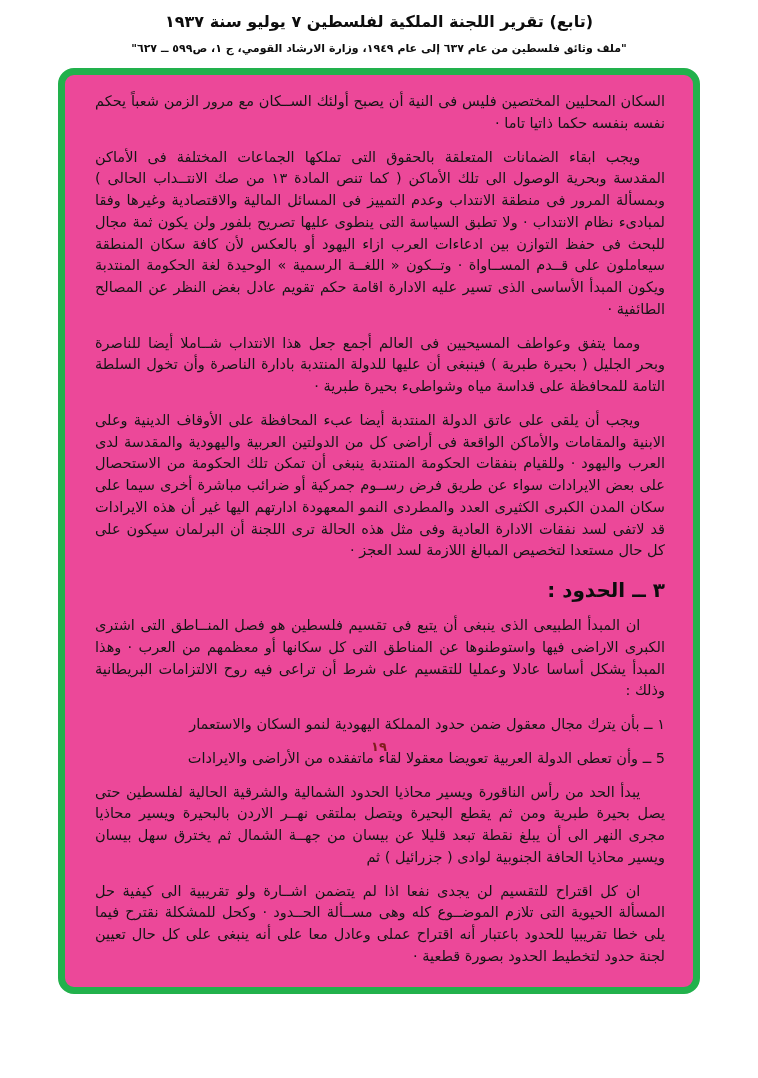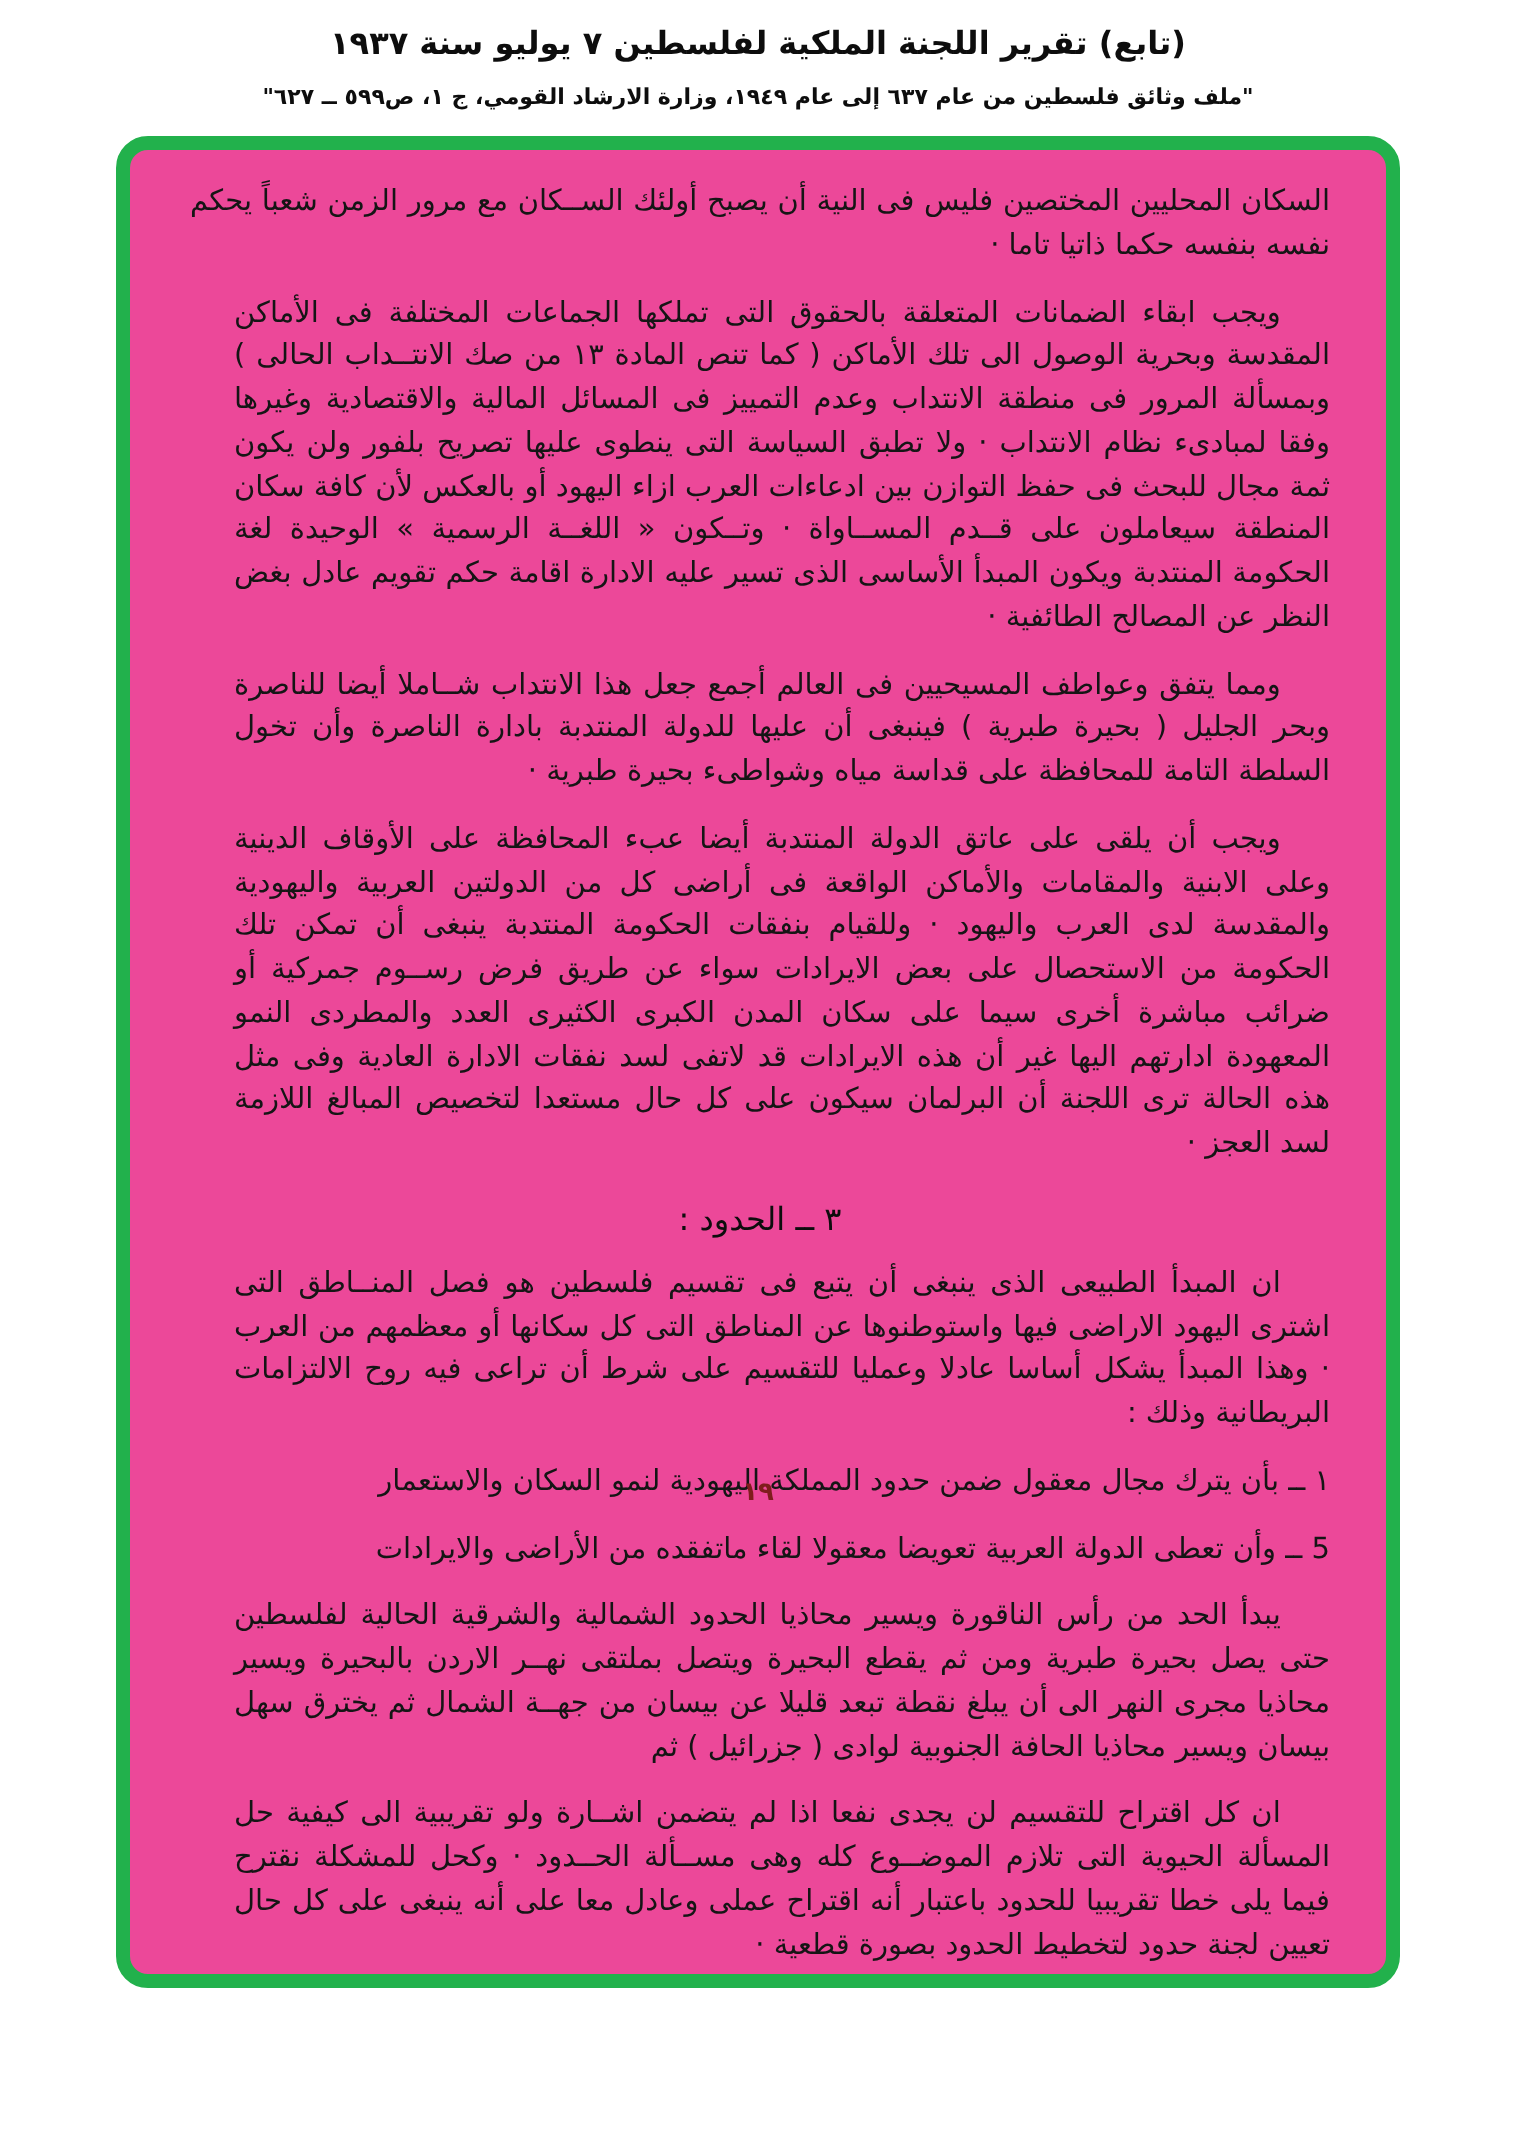--- a/index.html
+++ b/index.html
@@ -51,29 +51,28 @@
   }
   .para {
     margin: 0 0 12px 0;
     font-size: 14.5px;
     line-height: 1.5;
     text-align: justify;
     color: #151515;
   }
   .indent {
     text-indent: 1.7em;
-    margin-left: 22px;
   }
   .section-heading {
     margin: 16px 0 13px 0;
-    font-size: 16px;
-    font-weight: normal;
+    font-size: 20px;
+    font-weight: bold;
     color: #0d0d0d;
     direction: rtl;
-    text-align: center;
+    text-align: right;
   }
   .list-item {
     text-align: right;
   }
   .page-number {
     position: absolute;
     bottom: 30px;
     left: 0;
     width: 100%;
     text-align: center;
@@ -97,21 +96,21 @@
     <p class="para">السكان المحليين المختصين فليس فى النية أن يصبح أولئك الســكان مع مرور الزمن شعباً يحكم نفسه بنفسه حكما ذاتيا تاما ·</p>
 
     <p class="para indent">ويجب ابقاء الضمانات المتعلقة بالحقوق التى تملكها الجماعات المختلفة فى الأماكن المقدسة وبحرية الوصول الى تلك الأماكن ( كما تنص المادة ١٣ من صك الانتــداب الحالى ) وبمسألة المرور فى منطقة الانتداب وعدم التمييز فى المسائل المالية والاقتصادية وغيرها وفقا لمبادىء نظام الانتداب · ولا تطبق السياسة التى ينطوى عليها تصريح بلفور ولن يكون ثمة مجال للبحث فى حفظ التوازن بين ادعاءات العرب ازاء اليهود أو بالعكس لأن كافة سكان المنطقة سيعاملون على قــدم المســاواة · وتــكون « اللغــة الرسمية » الوحيدة لغة الحكومة المنتدبة ويكون المبدأ الأساسى الذى تسير عليه الادارة اقامة حكم تقويم عادل بغض النظر عن المصالح الطائفية ·</p>
 
     <p class="para indent">ومما يتفق وعواطف المسيحيين فى العالم أجمع جعل هذا الانتداب شــاملا أيضا للناصرة وبحر الجليل ( بحيرة طبرية ) فينبغى أن عليها للدولة المنتدبة بادارة الناصرة وأن تخول السلطة التامة للمحافظة على قداسة مياه وشواطىء بحيرة طبرية ·</p>
 
     <p class="para indent">ويجب أن يلقى على عاتق الدولة المنتدبة أيضا عبء المحافظة على الأوقاف الدينية وعلى الابنية والمقامات والأماكن الواقعة فى أراضى كل من الدولتين العربية واليهودية والمقدسة لدى العرب واليهود · وللقيام بنفقات الحكومة المنتدبة ينبغى أن تمكن تلك الحكومة من الاستحصال على بعض الايرادات سواء عن طريق فرض رســوم جمركية أو ضرائب مباشرة أخرى سيما على سكان المدن الكبرى الكثيرى العدد والمطردى النمو المعهودة ادارتهم اليها غير أن هذه الايرادات قد لاتفى لسد نفقات الادارة العادية وفى مثل هذه الحالة ترى اللجنة أن البرلمان سيكون على كل حال مستعدا لتخصيص المبالغ اللازمة لسد العجز ·</p>
 
     <h3 class="section-heading">٣ ــ الحدود :</h3>
 
-    <p class="para indent">ان المبدأ الطبيعى الذى ينبغى أن يتبع فى تقسيم فلسطين هو فصل المنــاطق التى اشترى اليهود الاراضى فيها واستوطنوها عن المناطق التى كل سكانها أو معظمهم من العرب · وهذا المبدأ يشكل أساسا عادلا وعمليا للتقسيم على شرط أن تراعى فيه روح الالتزامات البريطانية وذلك :</p>
+    <p class="para indent">ان المبدأ الطبيعى الذى ينبغى أن يتبع فى تقسيم فلسطين هو فصل المنــاطق التى اشترى الكبرى الاراضى فيها واستوطنوها عن المناطق التى كل سكانها أو معظمهم من العرب · وهذا المبدأ يشكل أساسا عادلا وعمليا للتقسيم على شرط أن تراعى فيه روح الالتزامات البريطانية وذلك :</p>
 
     <p class="para list-item">١ ــ بأن يترك مجال معقول ضمن حدود المملكة اليهودية لنمو السكان والاستعمار</p>
 
     <p class="para list-item">5 ــ وأن تعطى الدولة العربية تعويضا معقولا لقاء ماتفقده من الأراضى والايرادات</p>
 
     <p class="para indent">يبدأ الحد من رأس الناقورة ويسير محاذيا الحدود الشمالية والشرقية الحالية لفلسطين حتى يصل بحيرة طبرية ومن ثم يقطع البحيرة ويتصل بملتقى نهــر الاردن بالبحيرة ويسير محاذيا مجرى النهر الى أن يبلغ نقطة تبعد قليلا عن بيسان من جهــة الشمال ثم يخترق سهل بيسان ويسير محاذيا الحافة الجنوبية لوادى ( جزرائيل ) ثم</p>
 
     <p class="para indent">ان كل اقتراح للتقسيم لن يجدى نفعا اذا لم يتضمن اشــارة ولو تقريبية الى كيفية حل المسألة الحيوية التى تلازم الموضــوع كله وهى مســألة الحــدود · وكحل للمشكلة نقترح فيما يلى خطا تقريبيا للحدود باعتبار أنه اقتراح عملى وعادل معا على أنه ينبغى على كل حال تعيين لجنة حدود لتخطيط الحدود بصورة قطعية ·</p>
 
   </main>

